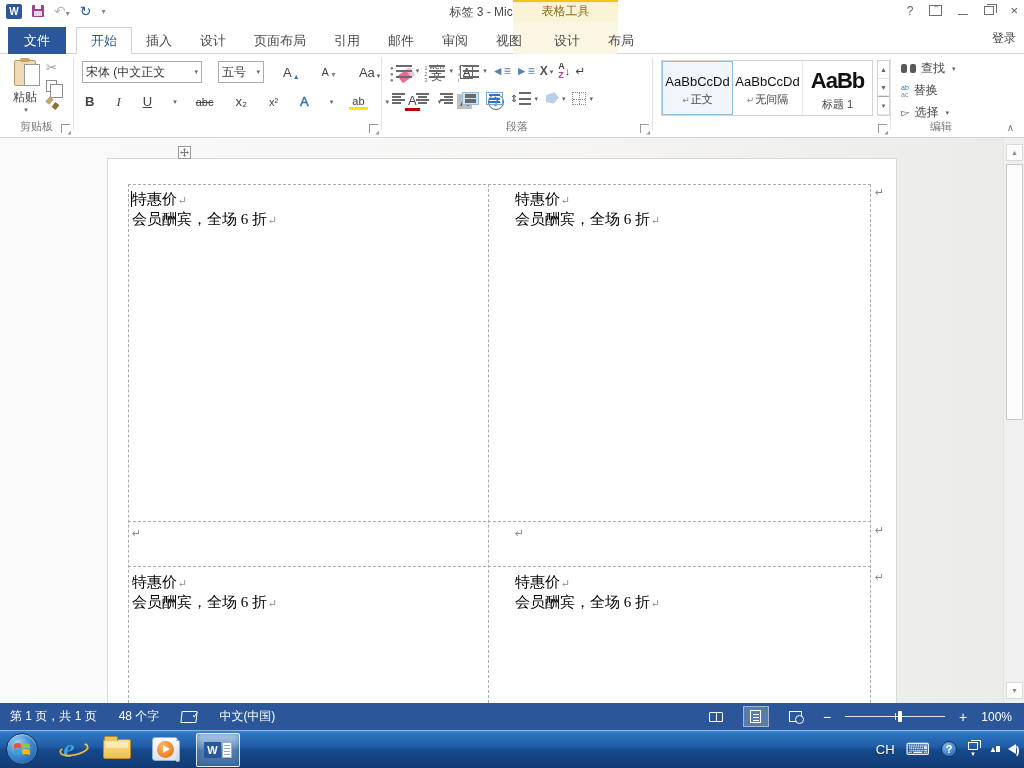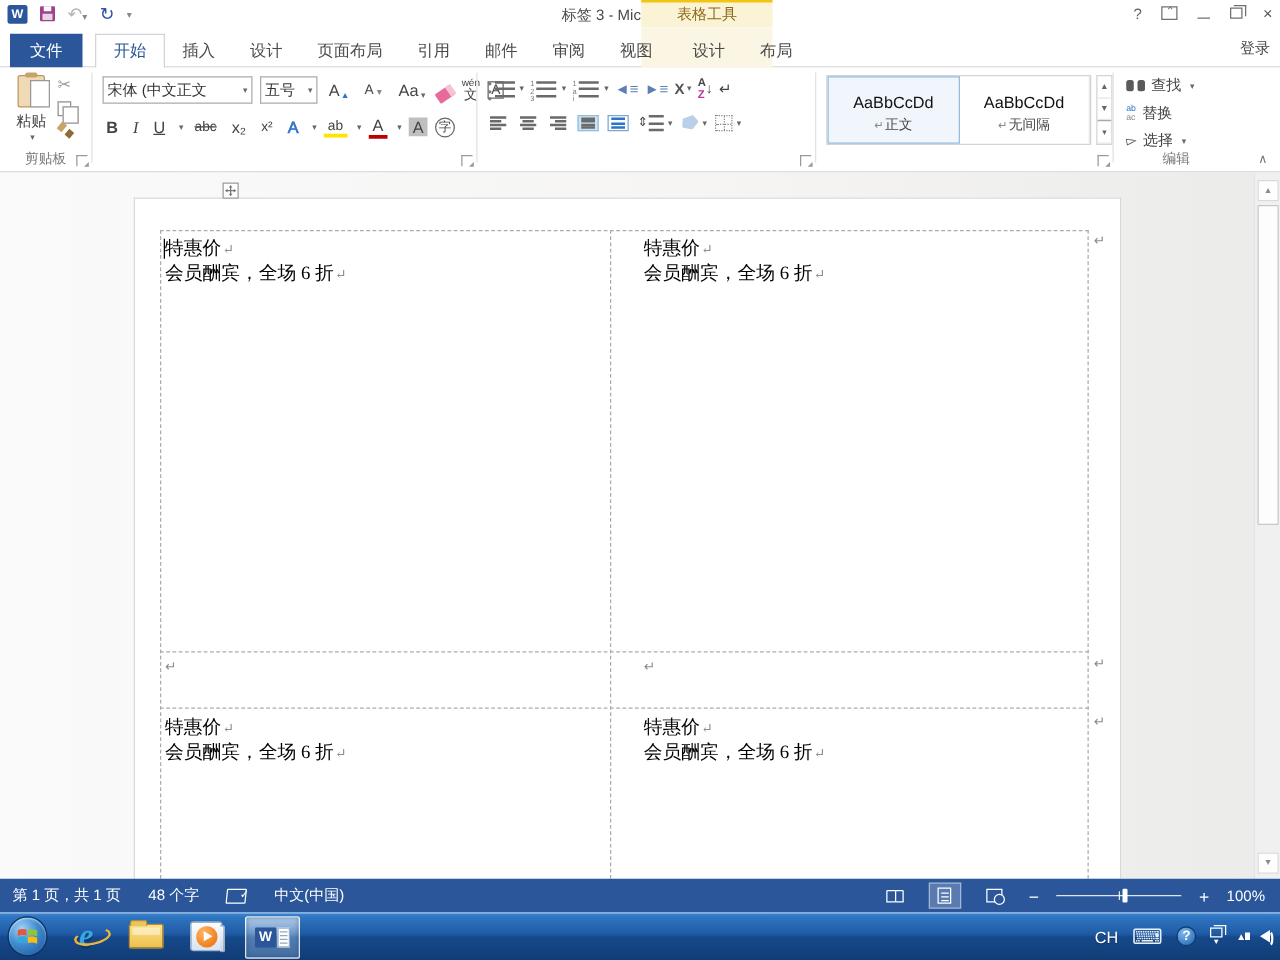--- a/index.html
+++ b/index.html
@@ -39,21 +39,21 @@
   .tab.ctx { color:#4a4a4a; }
   #signin { position:absolute; right:8px; top:8px; color:#444; font-size:12px; }
 
   
   #ribbon { position:absolute; left:0; top:54px; width:1024px; height:84px; background:#fff; border-bottom:1px solid #d4d4d4; }
   .rgroup { position:absolute; top:0; height:83px; }
   .glabel { position:absolute; bottom:3px; left:0; right:0; text-align:center; font-size:11px; color:#777; }
   .launcher { position:absolute; bottom:4px; right:3px; width:9px; height:9px; border-left:1px solid #9a9a9a; border-top:1px solid #9a9a9a; }
   .launcher:before { content:"◢"; position:absolute; right:-1px; bottom:-2px; font-size:5px; color:#9a9a9a; }
   .gdiv { position:absolute; top:4px; width:1px; height:72px; background:#e2e2e2; }
-  .row { display:flex; align-items:center; gap:6px; }
+  .row { display:flex; align-items:center; gap:16px; }
   .btn { display:flex; align-items:center; justify-content:center; color:#444; }
   .btn.on { background:#cde4f5; border:1px solid #92bce0; }
   .caret { font-size:7px; color:#666; margin-left:2px; }
   
   .paste-big { position:absolute; left:8px; top:6px; width:34px; text-align:center; }
   .clip-ico { width:22px; height:26px; margin:0 auto; position:relative; background:#f0d9b5; border:1px solid #b89868; border-radius:2px; }
   .clip-ico:before { content:""; position:absolute; right:-5px; top:3px; width:14px; height:20px; background:#fff; border:1px solid #999; }
   .clip-ico:after { content:""; position:absolute; left:5px; top:-3px; width:10px; height:4px; background:#c7a36b; border-radius:2px; }
   .paste-lbl { margin-top:3px; font-size:12px; color:#444; }
   .clip-col { position:absolute; left:46px; top:6px; display:flex; flex-direction:column; gap:5px; }
@@ -391,33 +391,38 @@
           </span>
         <span class="lsp">
             <span class="bucket"></span>
             <span class="caret">▾</span>
           </span>
         <span class="lsp">
             <span class="bord"></span>
             <span class="caret">▾</span>
           </span>
       </div>
+      <div class="glabel">段落</div>
       <div class="launcher"></div>
     </div>
     <div class="gdiv" style="left:652px"></div>
 
     <div class="rgroup" style="left:653px;width:237px">
       <div class="gallery">
         <div class="sty sel">
           <span class="prev">AaBbCcDd</span>
           <span class="nm"><span class="mk">↵</span><span>正文</span></span>
         </div>
         <div class="sty">
           <span class="prev">AaBbCcDd</span>
           <span class="nm"><span class="mk">↵</span><span>无间隔</span></span>
+        </div>
+        <div class="sty" style="border-right:none">
+          <span class="prev big">AaBb</span>
+          <span class="nm"><span>标题 1</span></span>
         </div>
       </div>
       <div class="scrollcol">
         <div>▲</div>
         <div>▼</div>
         <div class="morebar">▾</div>
       </div>
       <div class="launcher"></div>
     </div>
     <div class="gdiv" style="left:890px"></div>

